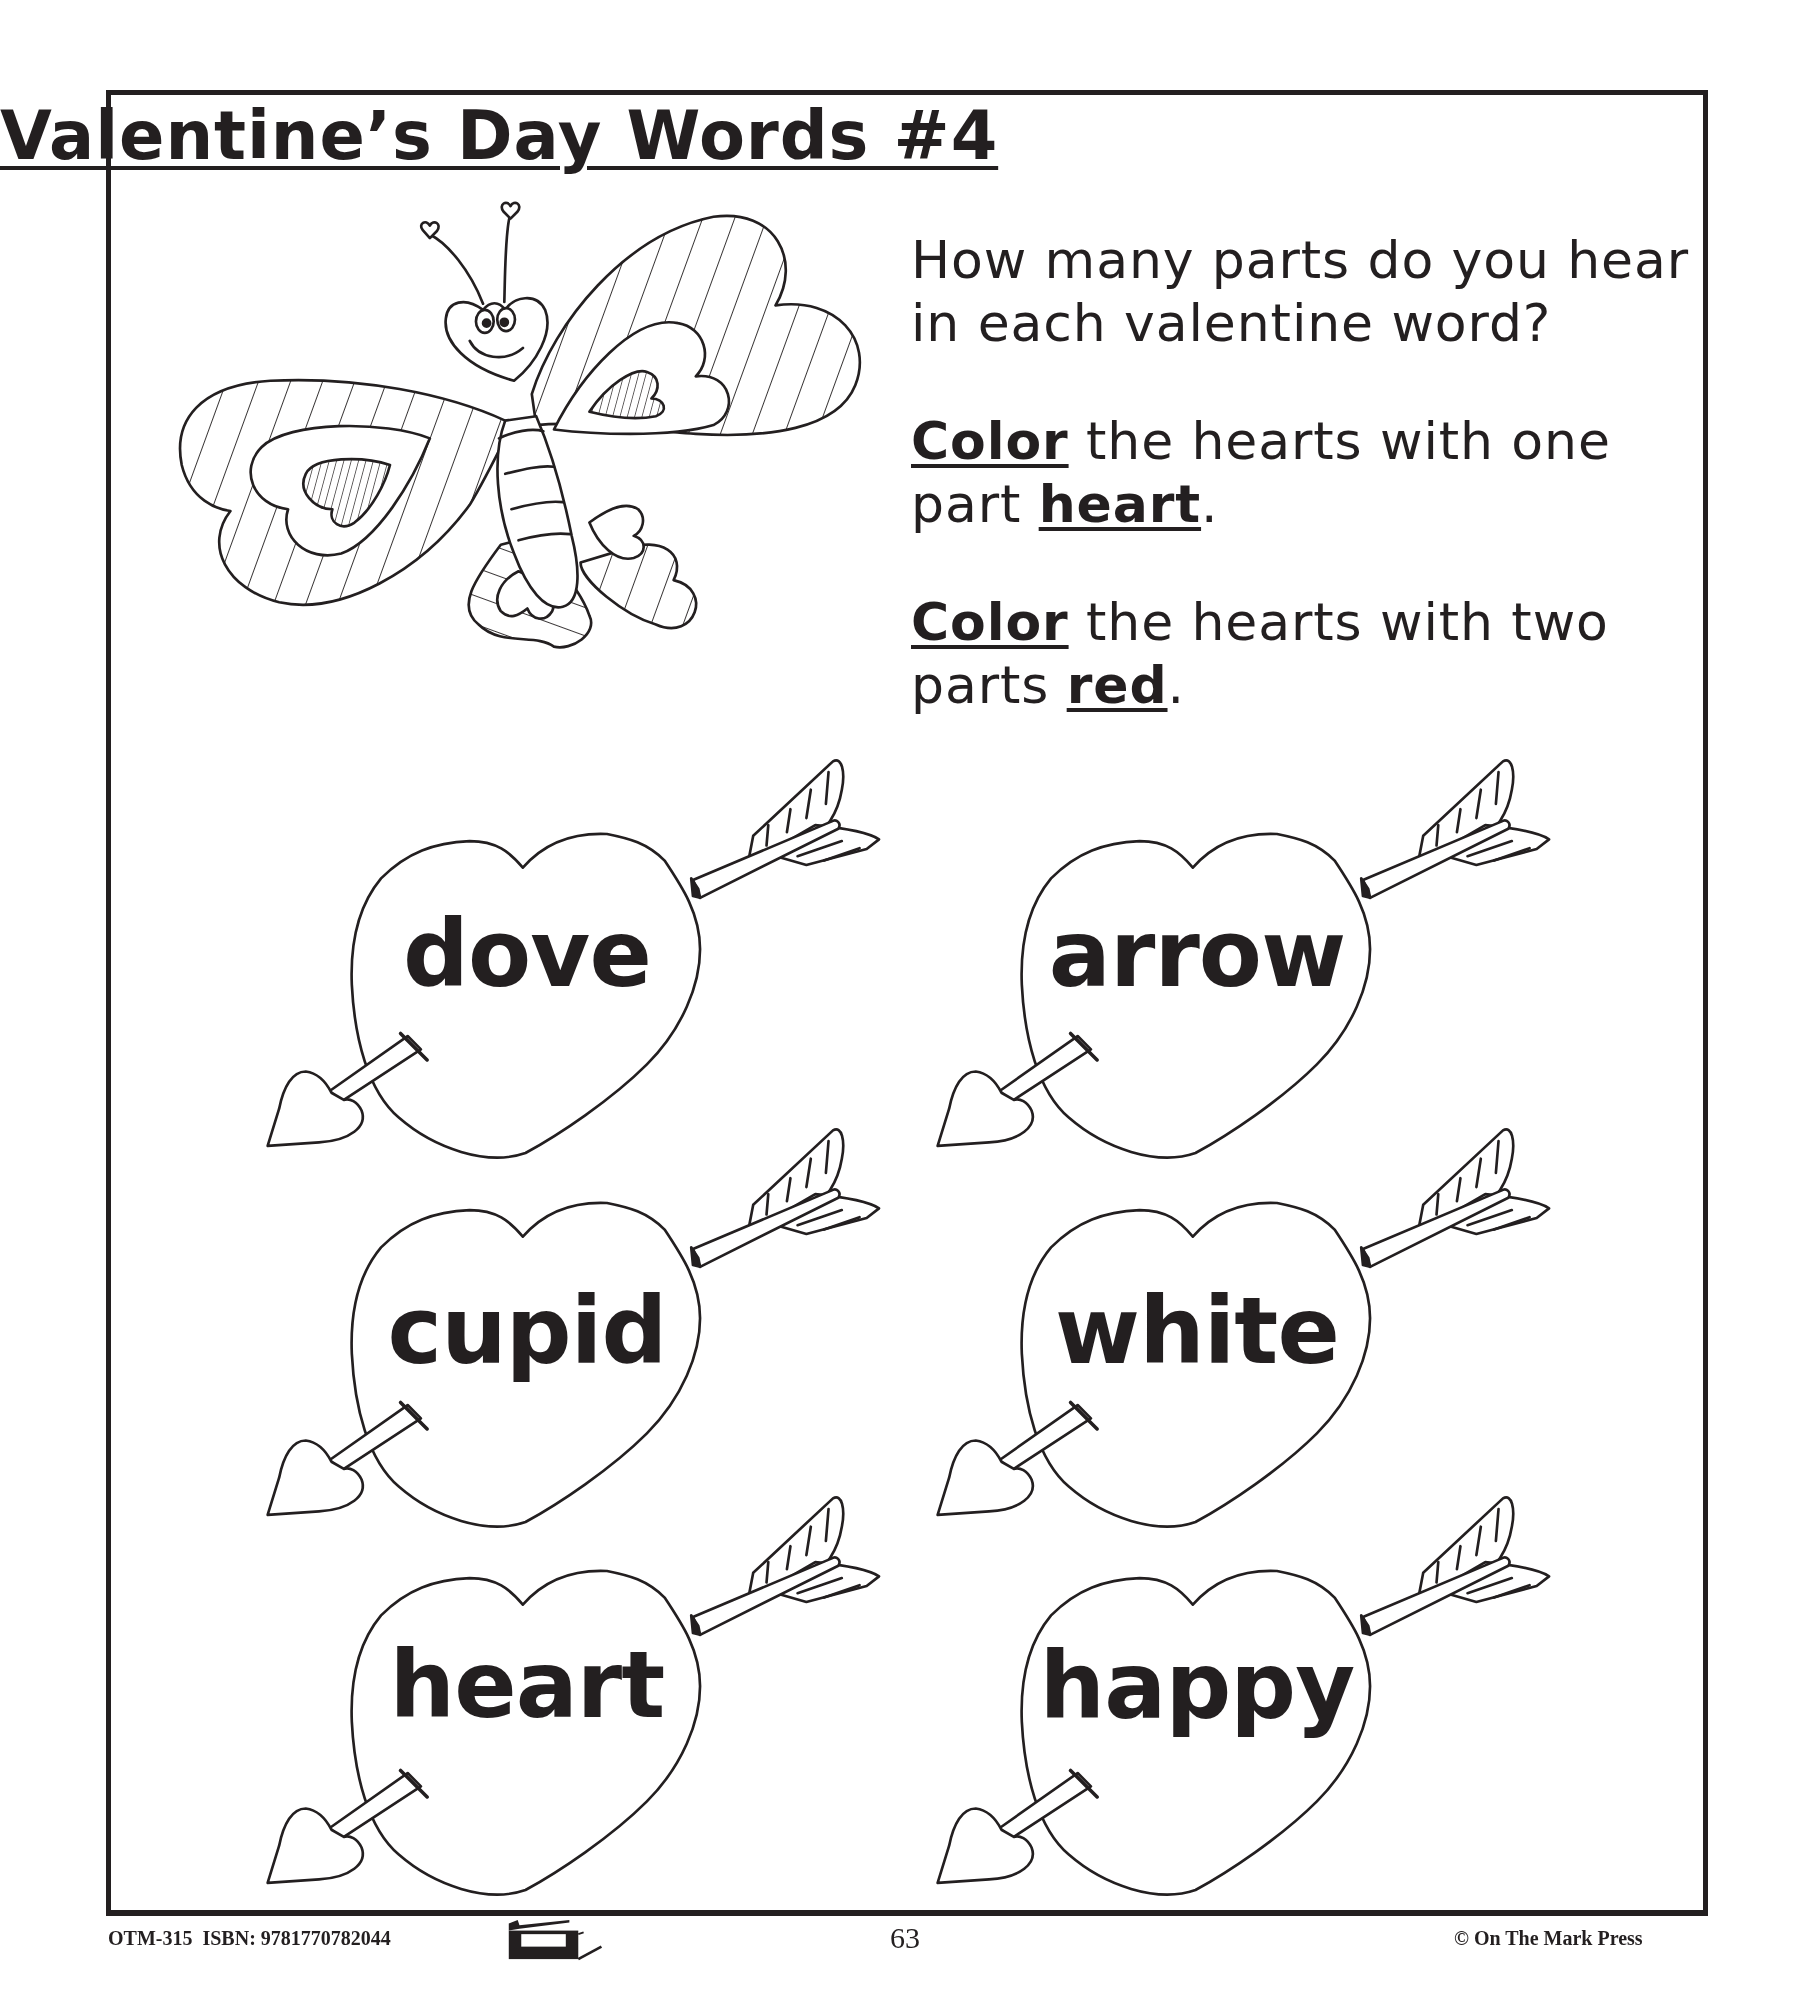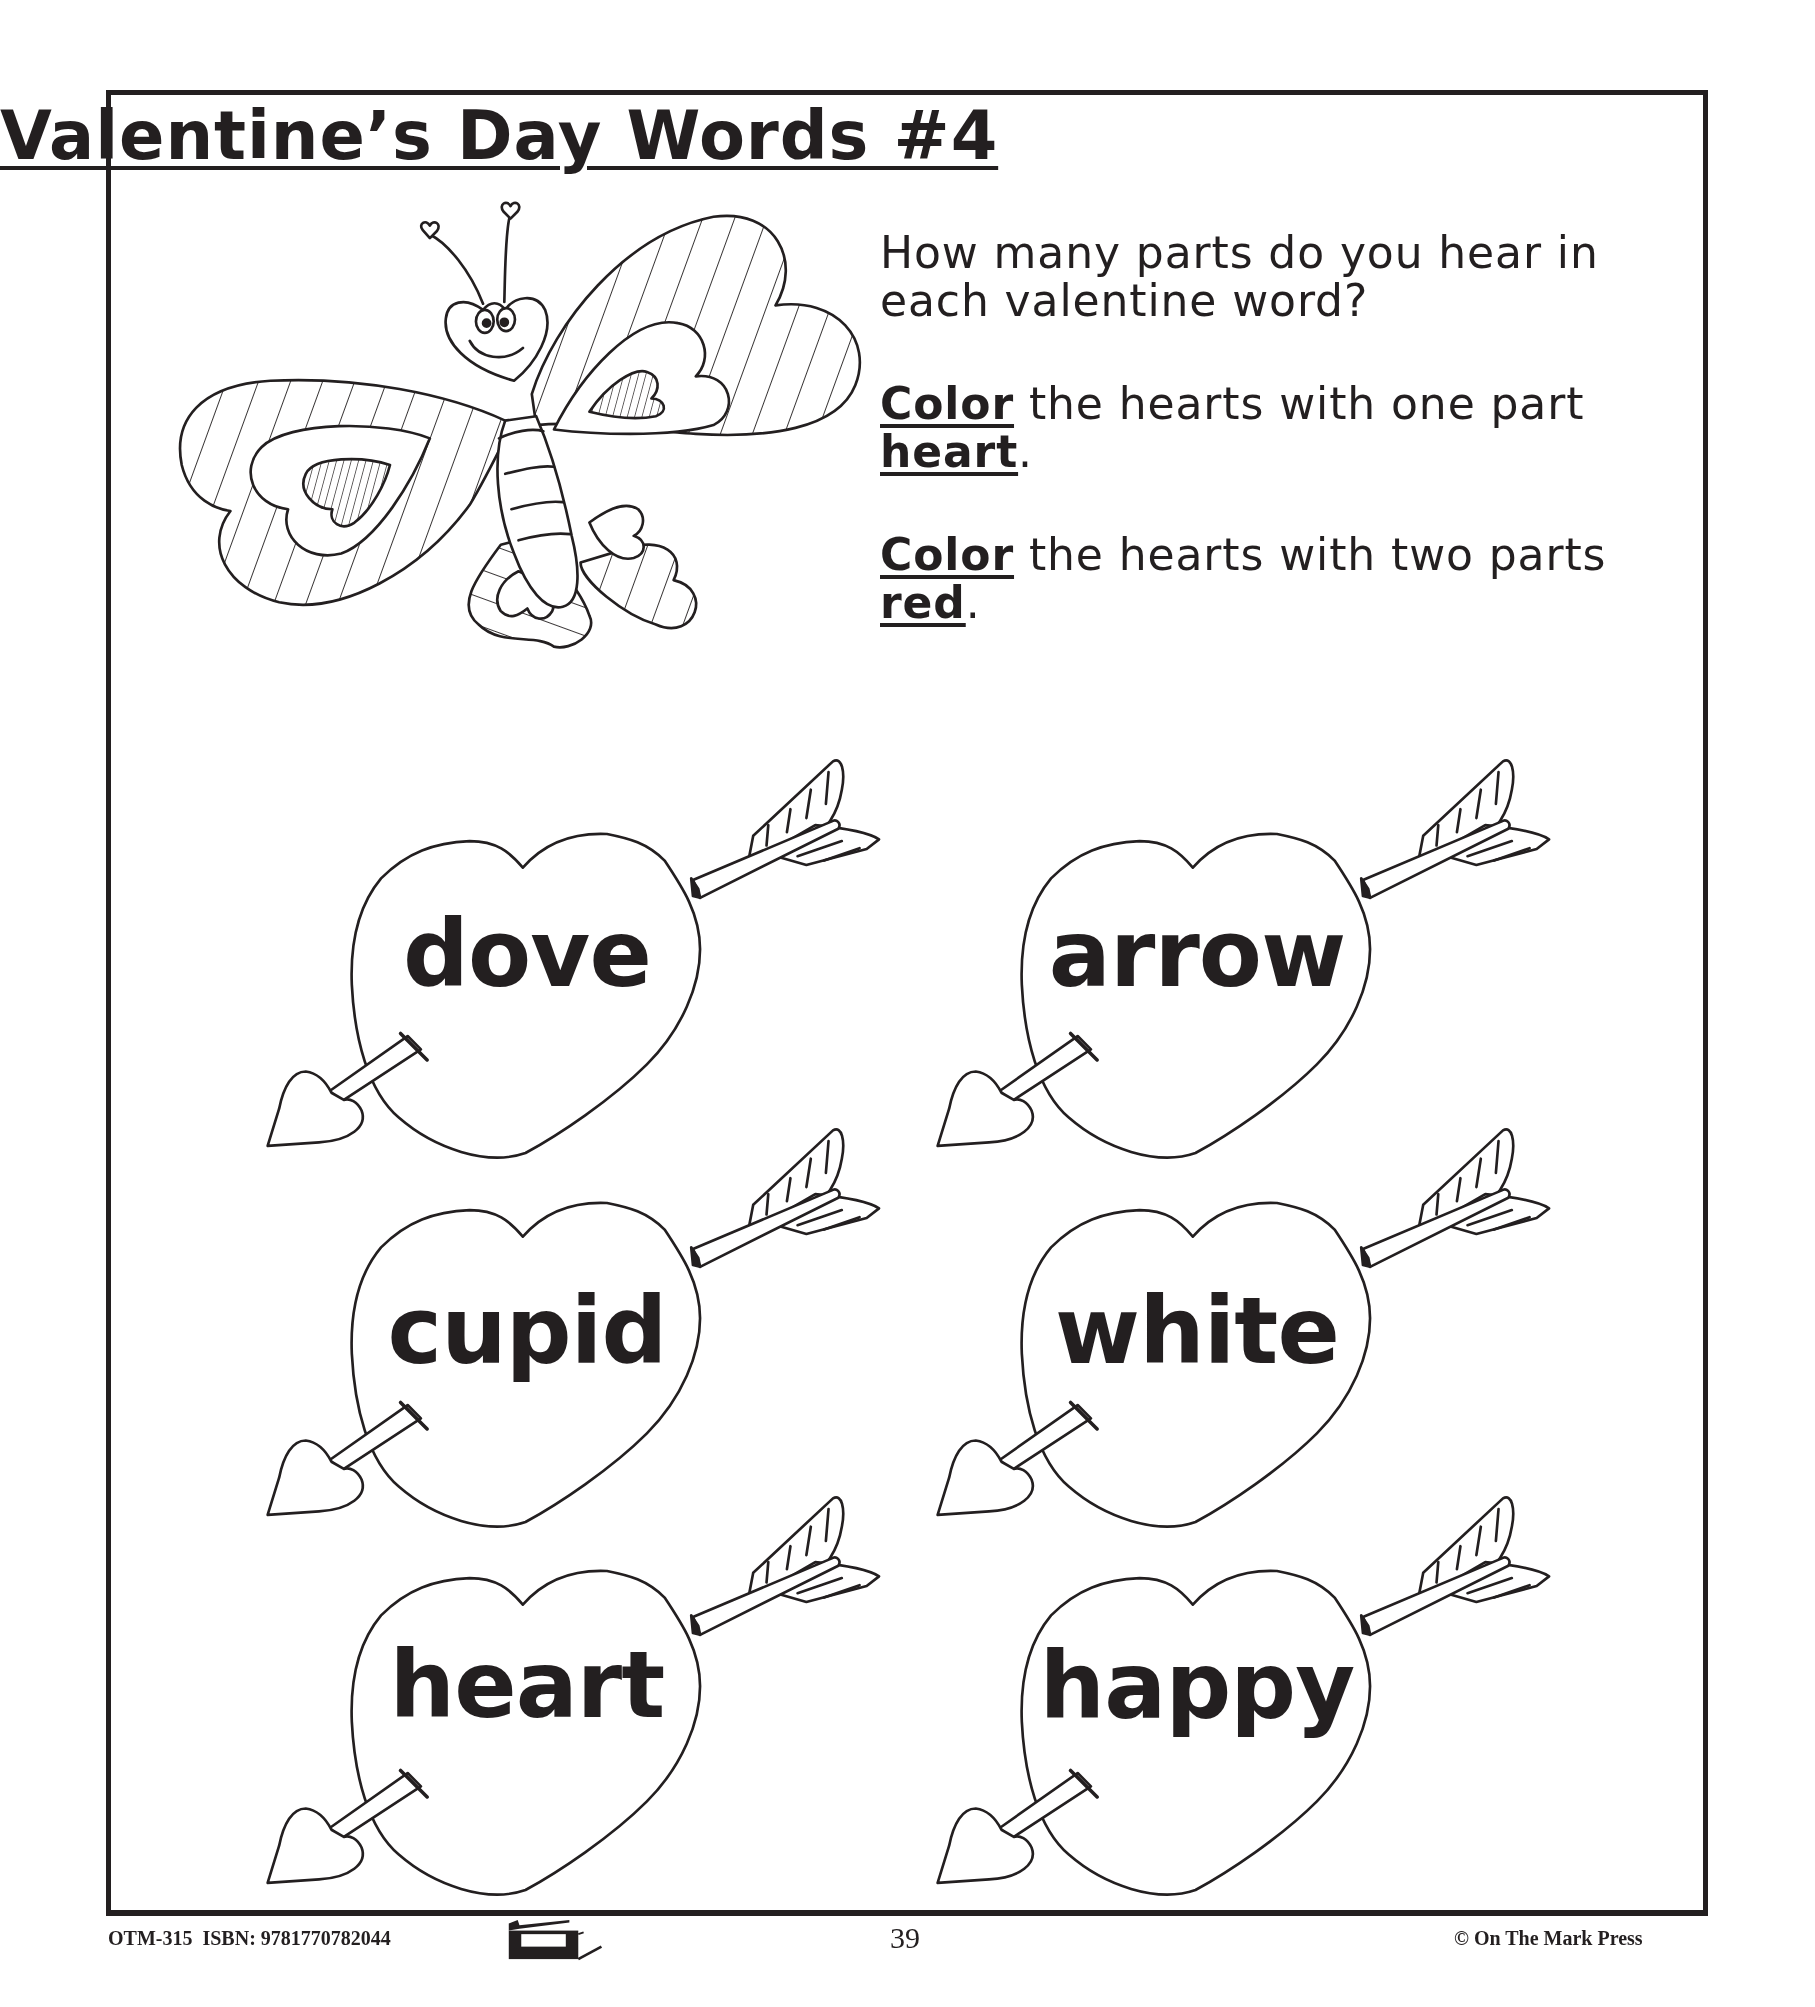--- a/index.html
+++ b/index.html
@@ -8,22 +8,22 @@
     position: absolute; left: 106px; top: 90px; width: 1592px; height: 1815px;
     border: 5.3px solid #231f20; border-bottom-width: 6.2px; box-sizing: content-box;
   }
   .title {
     position: absolute; left: 0; width: 1816px; top: 105px; text-align: left;
     font-family: "DejaVu Sans", sans-serif; font-weight: bold; font-size: 67px;
     letter-spacing: 0.9px; line-height: 62px;
   }
   .title span { text-decoration: underline; text-decoration-thickness: 3.5px; text-underline-offset: 7px; }
   .instructions {
-    position: absolute; left: 880px; top: 229px; width: 780px;
-    font-family: "DejaVu Sans", sans-serif; font-size: 44px; line-height: 48px;
+    position: absolute; left: 911px; top: 229px; width: 780px;
+    font-family: "DejaVu Sans", sans-serif; font-size: 52px; line-height: 63px;
     letter-spacing: 0.9px;
   }
   .instructions p { margin: 0 0 55px 0; }
   .instructions b { text-decoration: underline; text-decoration-thickness: 3.5px; text-underline-offset: 5.3px; }
   .butterfly { position: absolute; left: 164px; top: 199px; width: 709px; height: 461px; }
   .heart-card { position: absolute; width: 638px; height: 417px; }
   .heart-card svg { position: absolute; left: 0; top: 0; width: 638px; height: 417px; overflow: visible; }
   .heart-word {
     position: absolute; left: 95px; width: 350px; text-align: center;
     font-family: "DejaVu Sans", sans-serif; font-weight: bold; font-size: 92px;
@@ -236,15 +236,15 @@
 <div class="footer footer-left">
   <span>OTM-315</span>&nbsp;&nbsp;<span>ISBN:</span>&nbsp;<span>9781770782044</span>
 </div>
 <svg class="copier" viewBox="0 0 110 48">
   <path d="M2 6 L12 2 L14 8 L70 2 L70 5 L14 12 L2 14 Z" fill="#231f20"></path>
   <rect x="2" y="14" width="78" height="32" fill="#231f20"></rect>
   <rect x="16" y="18" width="50" height="14" fill="#fff"></rect>
   <path d="M80 18 L86 16" stroke="#231f20" stroke-width="2"></path>
   <path d="M80 46 L106 32" stroke="#231f20" stroke-width="3"></path>
 </svg>
-<div class="footer footer-page">39</div>
+<div class="footer footer-page">63</div>
 <div class="footer footer-right">© On The Mark Press</div>
 
 
 </body></html>

